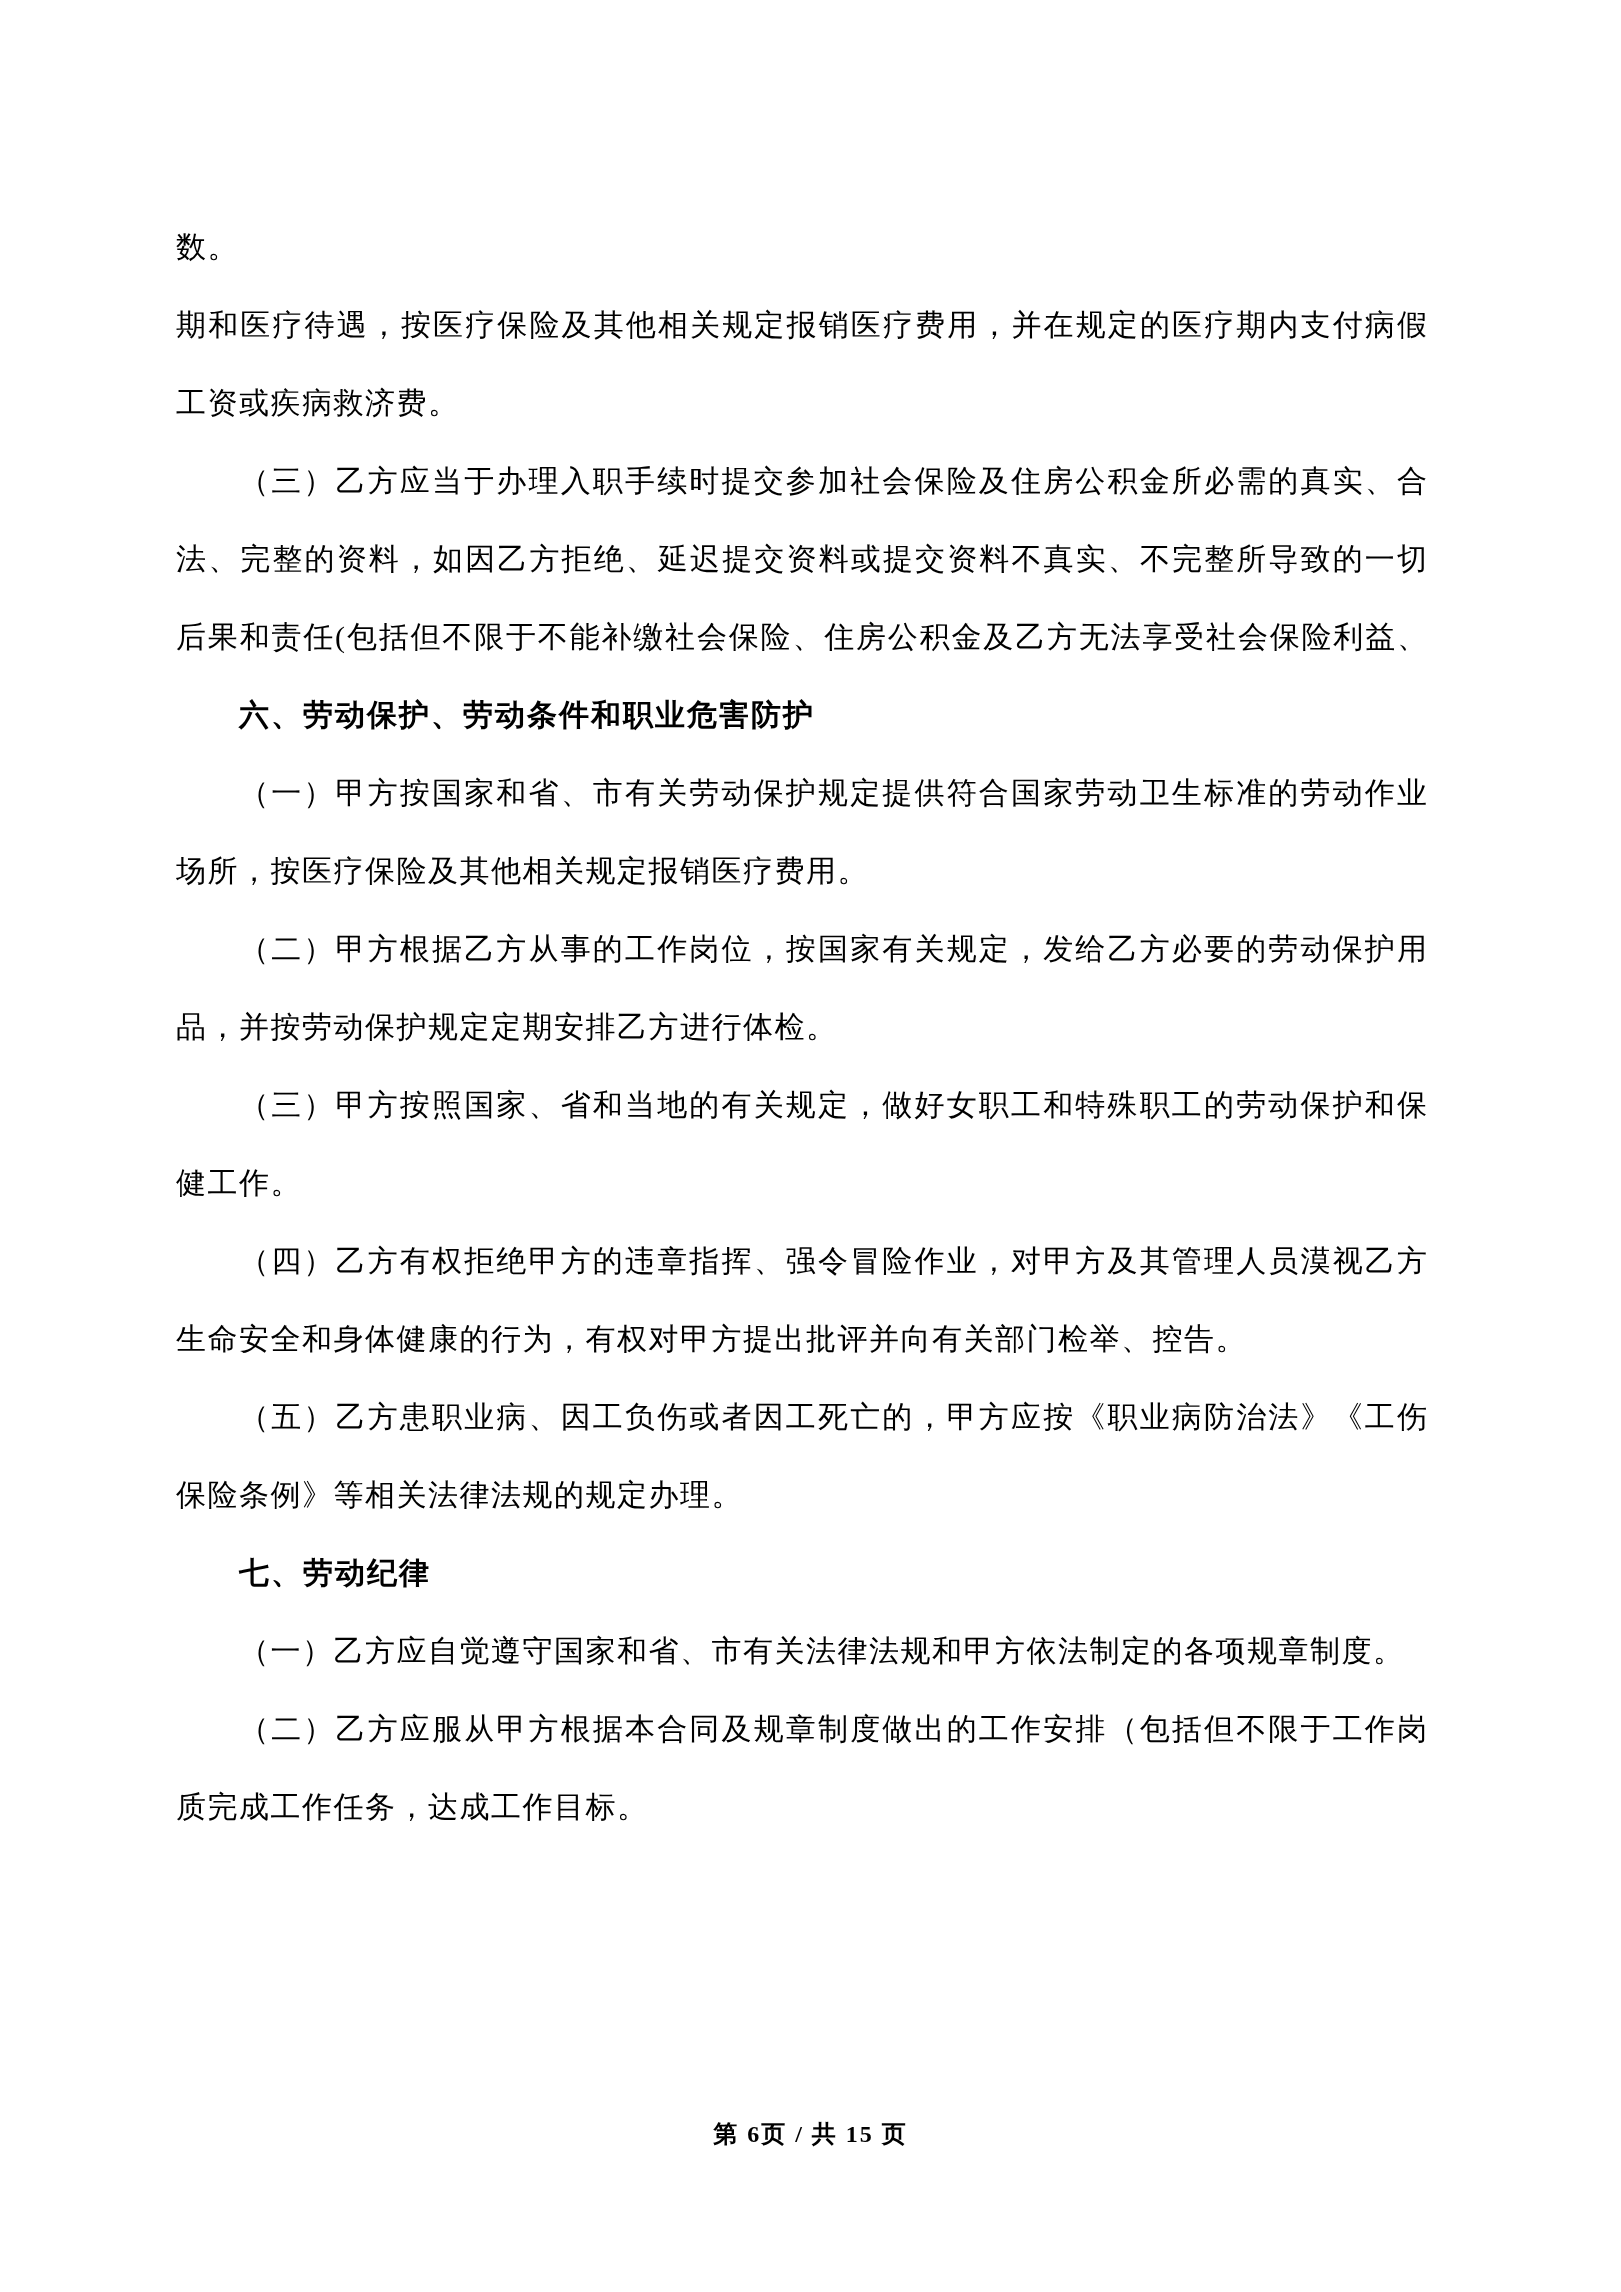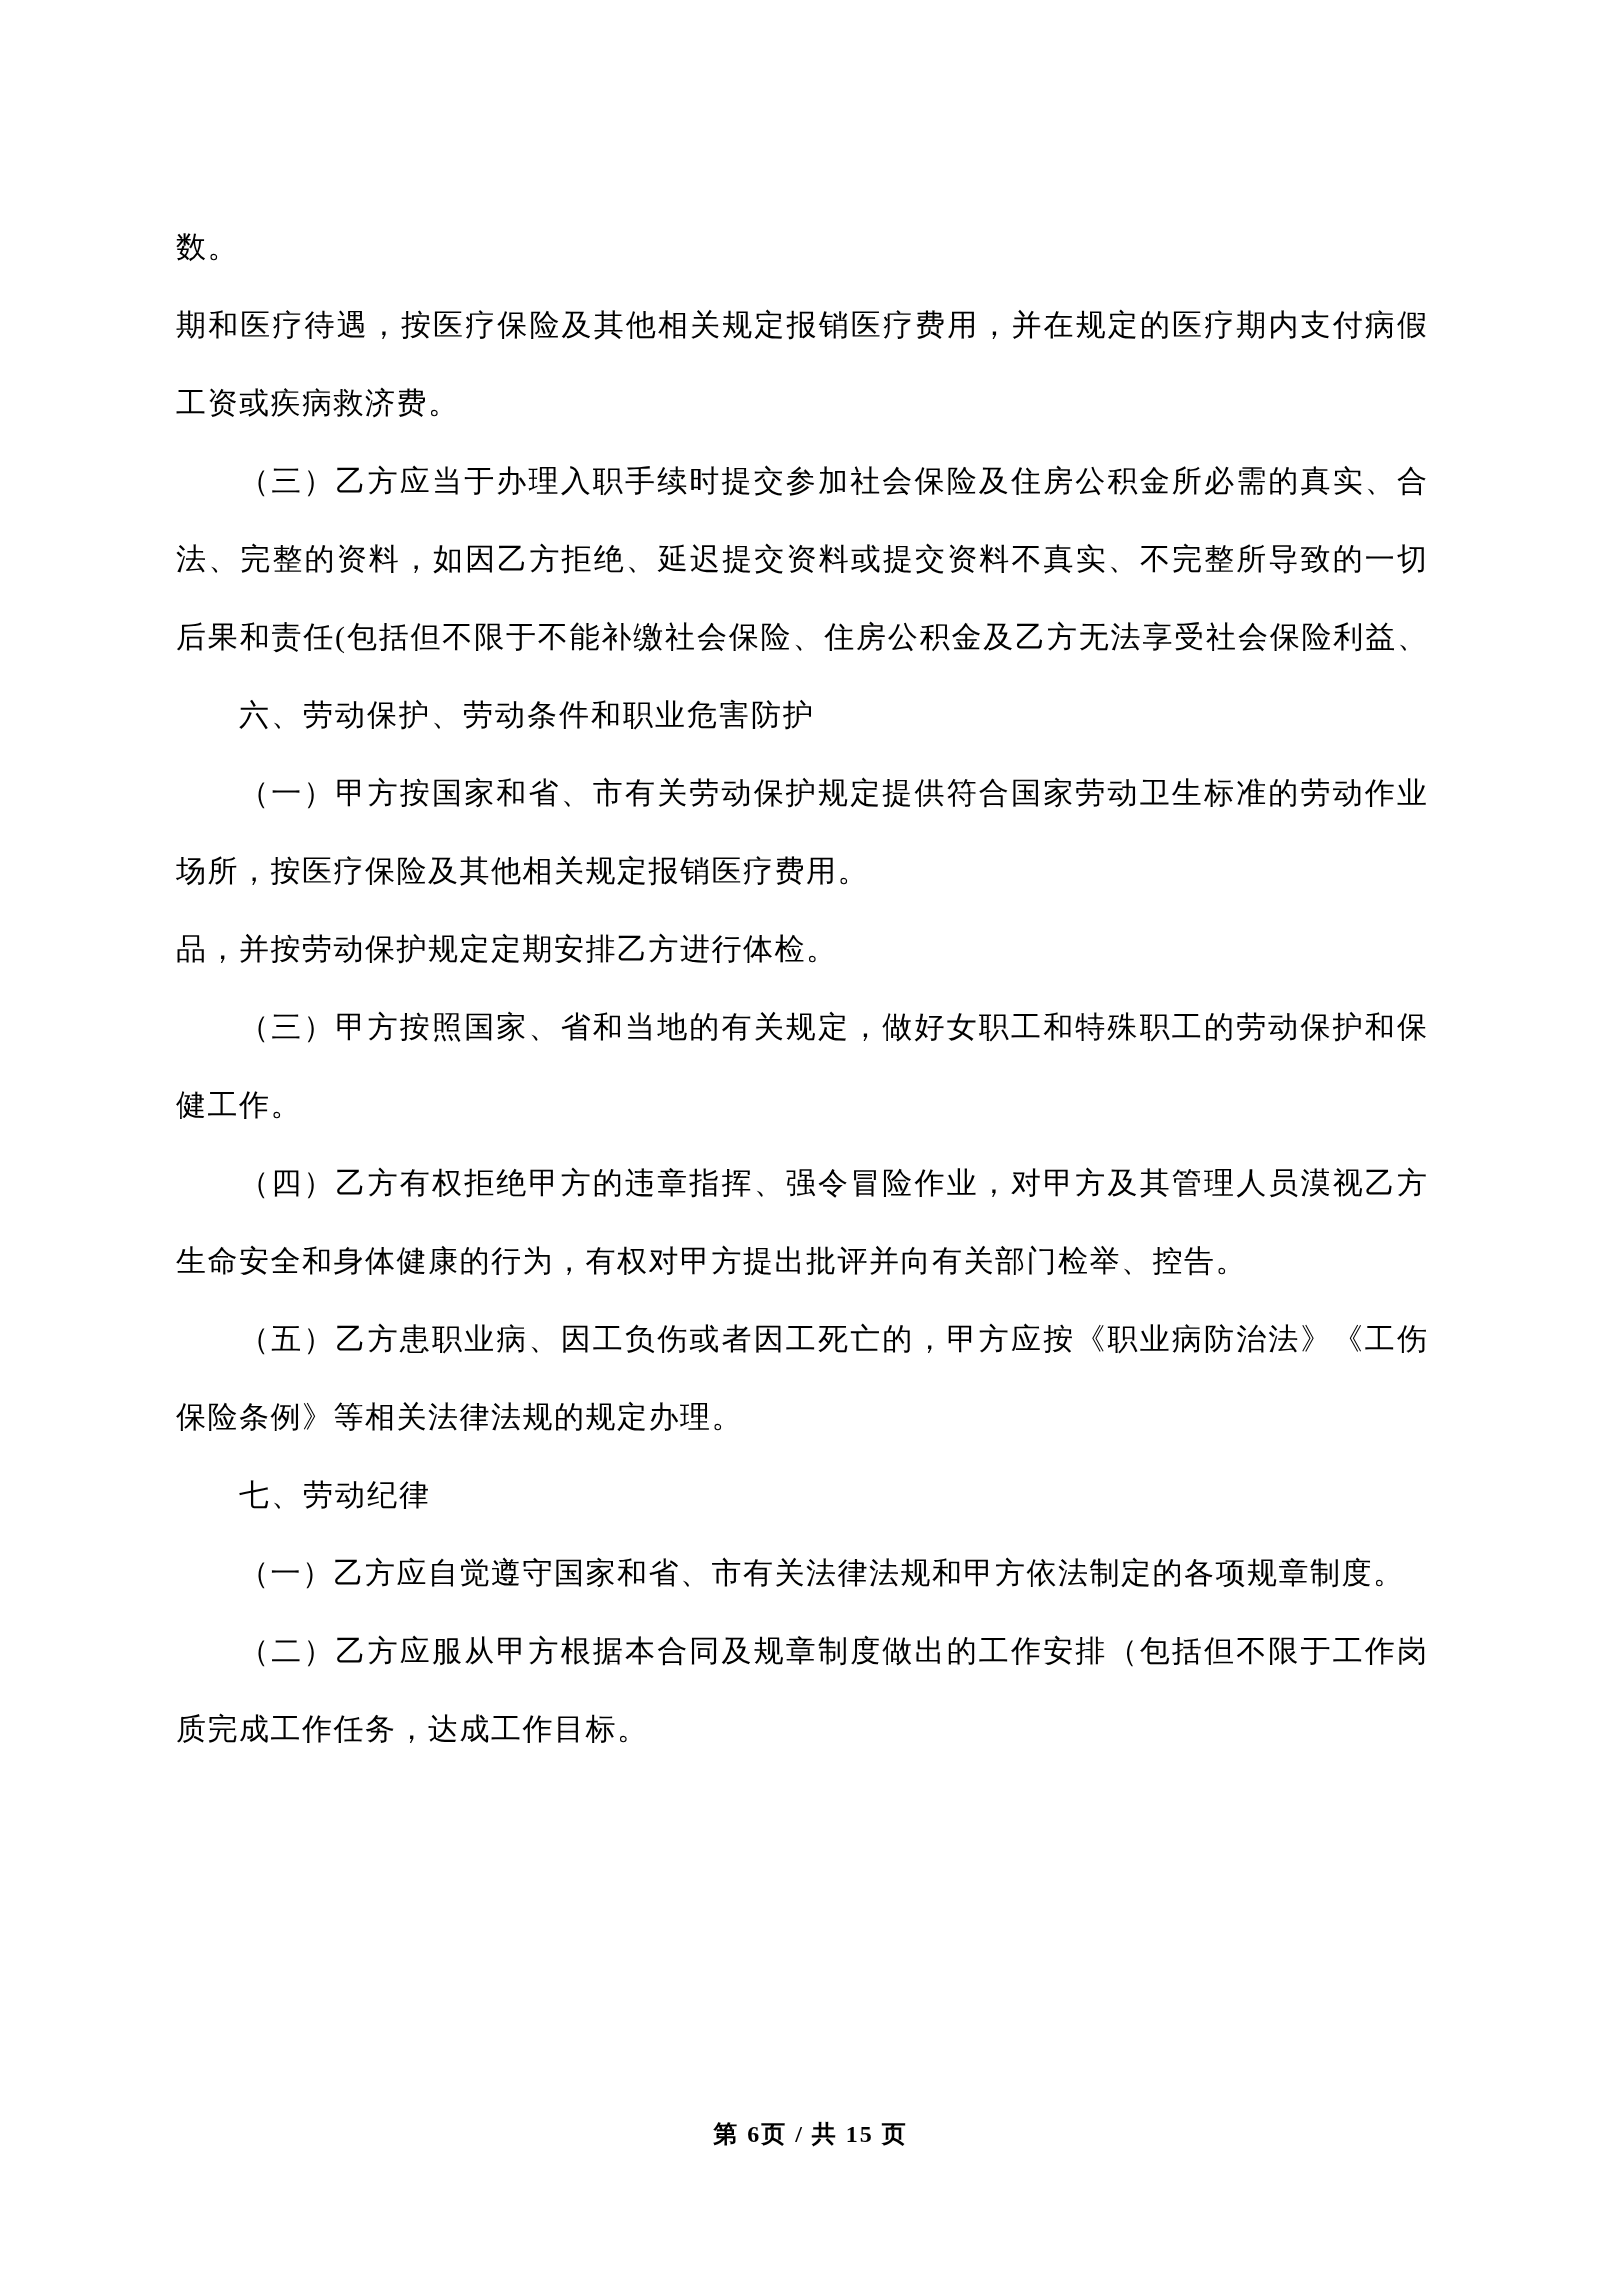--- a/index.html
+++ b/index.html
@@ -27,21 +27,21 @@
     overflow: hidden;
   }
   .line.fill {
     white-space: normal;
     letter-spacing: 0;
     text-align: justify;
     text-align-last: justify;
     text-justify: inter-character;
   }
   .line.indent { padding-left: 63px; }
-  .line.heading { font-weight: normal; letter-spacing: 2px; }
+  .line.heading { font-weight: bold; letter-spacing: 2px; }
   .footer {
     position: absolute;
     top: 2117px;
     left: 0;
     width: 100%;
     text-align: center;
     font-size: 24px;
     line-height: 35px;
     font-weight: bold;
     letter-spacing: 2px;
@@ -54,20 +54,21 @@
   <div class="content">
       <div class="line">数。</div>
       <div class="line fill">期和医疗待遇，按医疗保险及其他相关规定报销医疗费用，并在规定的医疗期内支付病假</div>
       <div class="line">工资或疾病救济费。</div>
       <div class="line indent fill">（三）乙方应当于办理入职手续时提交参加社会保险及住房公积金所必需的真实、合</div>
       <div class="line fill">法、完整的资料，如因乙方拒绝、延迟提交资料或提交资料不真实、不完整所导致的一切</div>
       <div class="line fill">后果和责任(包括但不限于不能补缴社会保险、住房公积金及乙方无法享受社会保险利益、</div>
       <div class="line heading indent">六、劳动保护、劳动条件和职业危害防护</div>
       <div class="line indent fill">（一）甲方按国家和省、市有关劳动保护规定提供符合国家劳动卫生标准的劳动作业</div>
       <div class="line">场所，按医疗保险及其他相关规定报销医疗费用。</div>
+      <div class="line indent fill">（二）甲方根据乙方从事的工作岗位，按国家有关规定，发给乙方必要的劳动保护用</div>
       <div class="line">品，并按劳动保护规定定期安排乙方进行体检。</div>
       <div class="line indent fill">（三）甲方按照国家、省和当地的有关规定，做好女职工和特殊职工的劳动保护和保</div>
       <div class="line">健工作。</div>
       <div class="line indent fill">（四）乙方有权拒绝甲方的违章指挥、强令冒险作业，对甲方及其管理人员漠视乙方</div>
       <div class="line">生命安全和身体健康的行为，有权对甲方提出批评并向有关部门检举、控告。</div>
       <div class="line indent fill">（五）乙方患职业病、因工负伤或者因工死亡的，甲方应按《职业病防治法》《工伤</div>
       <div class="line">保险条例》等相关法律法规的规定办理。</div>
       <div class="line heading indent">七、劳动纪律</div>
       <div class="line indent">（一）乙方应自觉遵守国家和省、市有关法律法规和甲方依法制定的各项规章制度。</div>
       <div class="line indent fill">（二）乙方应服从甲方根据本合同及规章制度做出的工作安排（包括但不限于工作岗</div>

